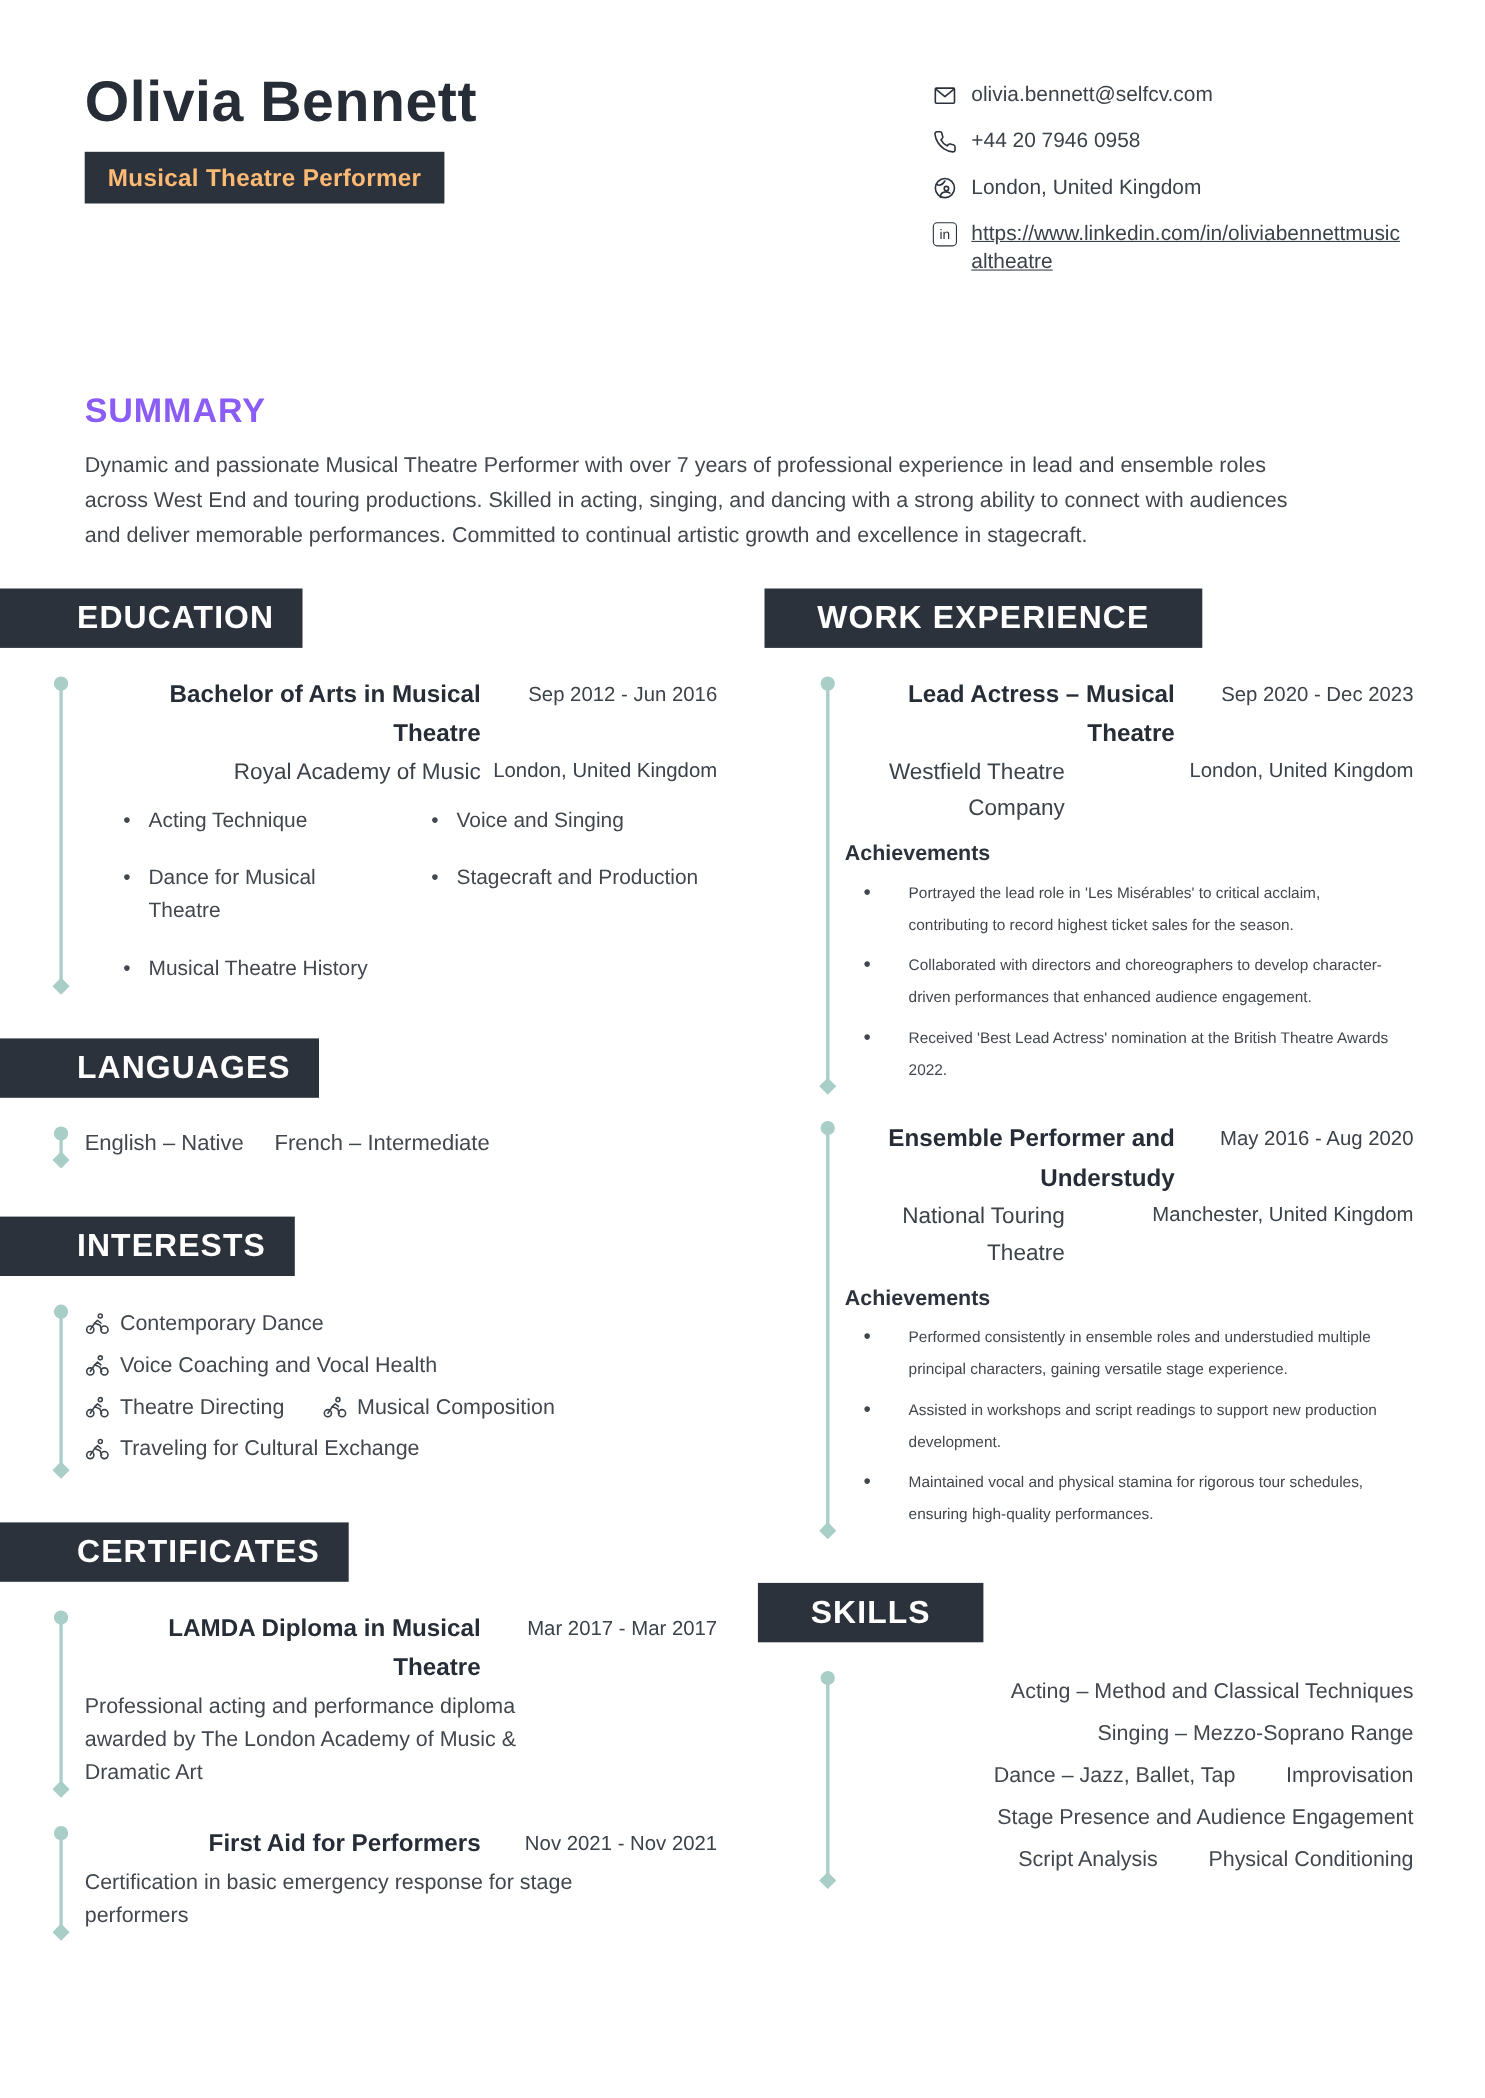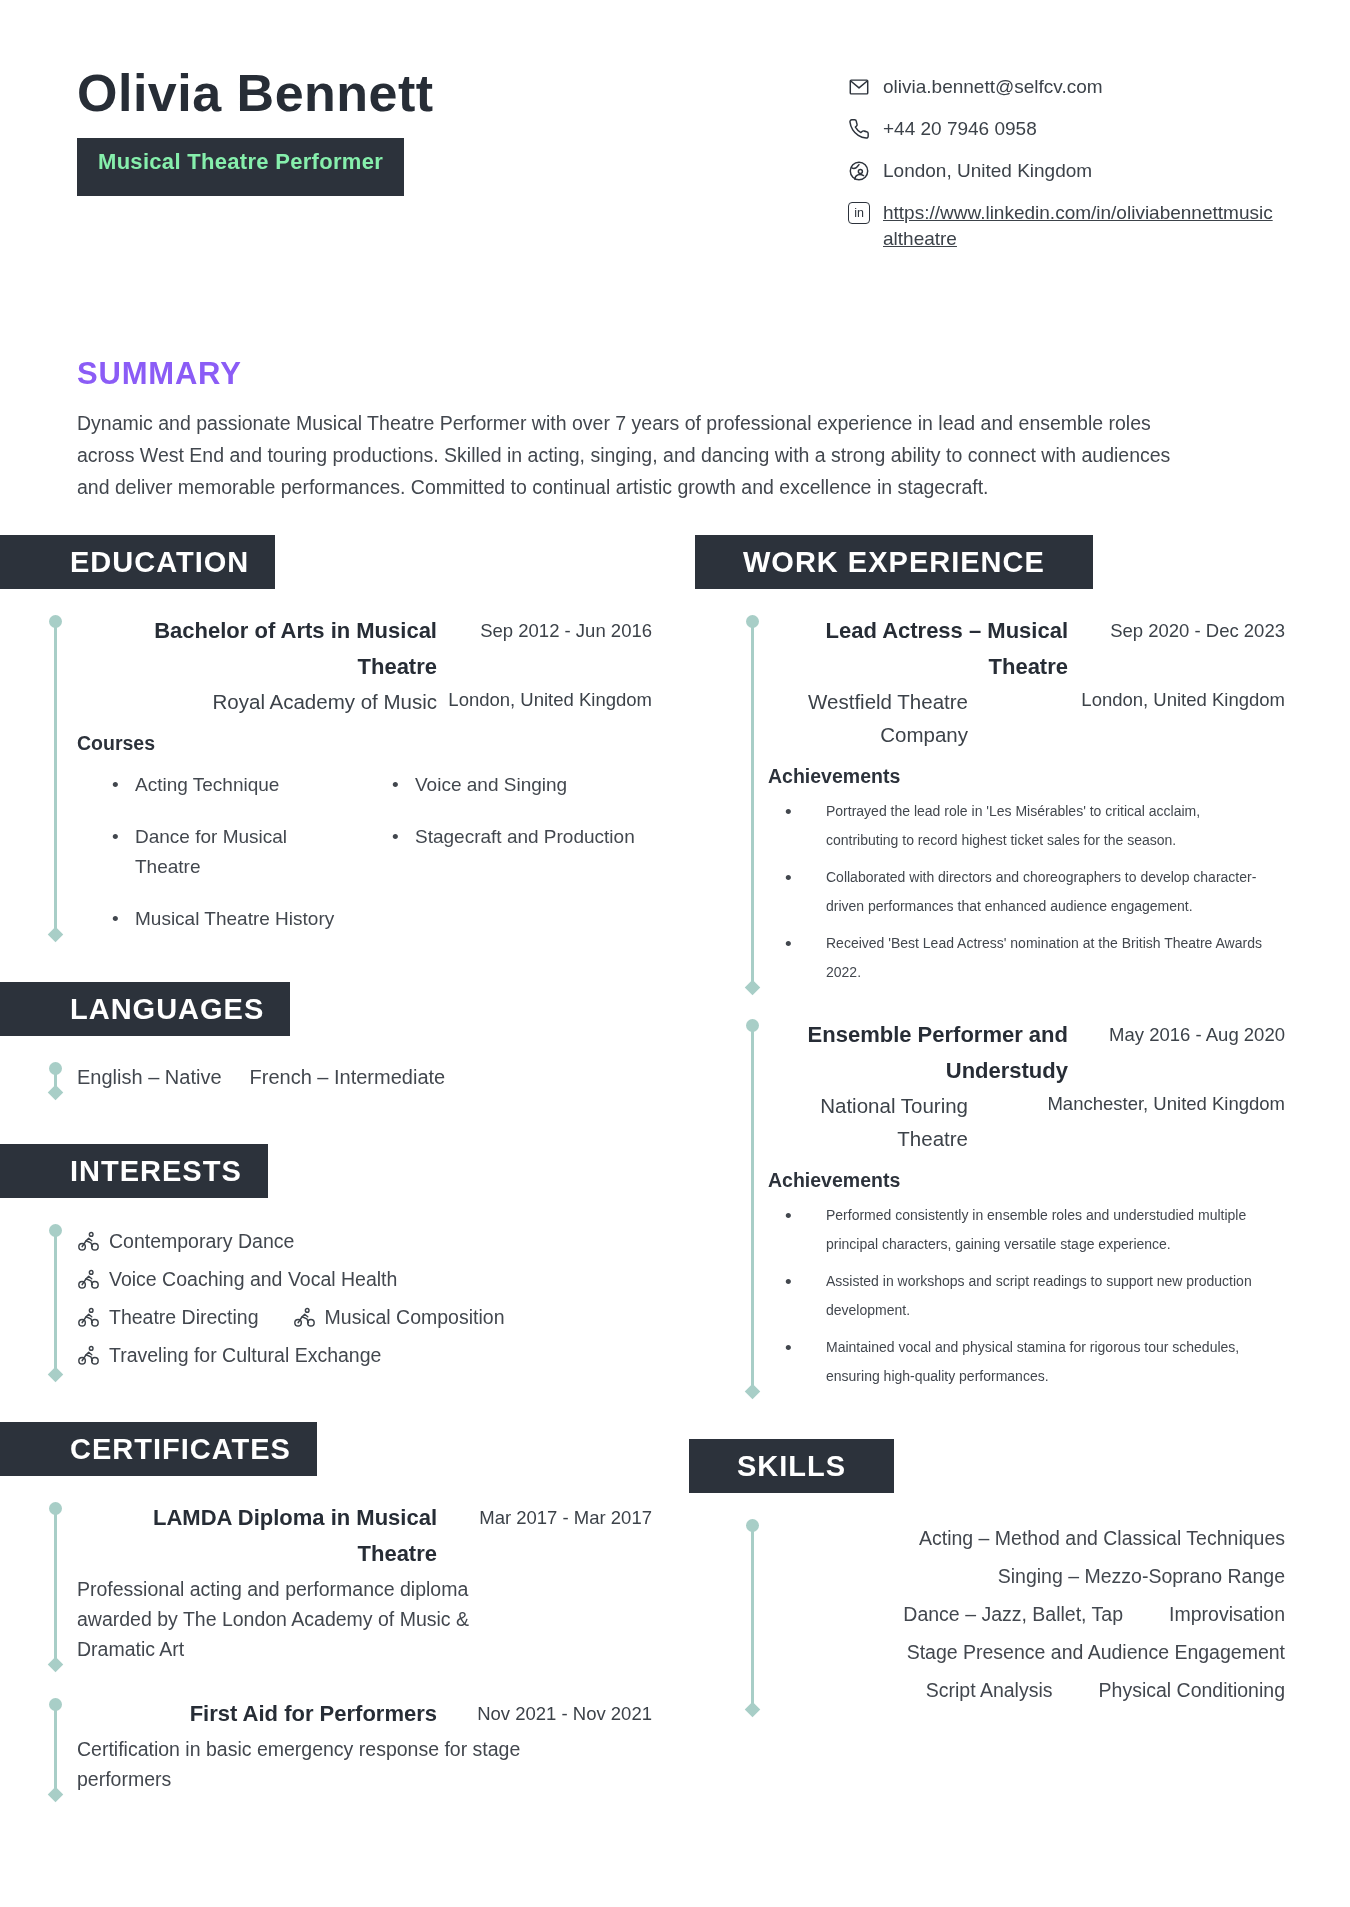--- a/index.html
+++ b/index.html
@@ -6,22 +6,22 @@
   html,body { background:#e8e8e8; }
   .page {
     width:1350px; height:1907px; margin:0 auto; background:#ffffff;
     font-family:"Liberation Sans","DejaVu Sans",sans-serif;
     color:#42474e; position:relative; overflow:hidden;
   }
   
   .header { display:flex; padding:64px 70px 0 77px; }
   .name { font-size:52px; font-weight:bold; color:#272d36; letter-spacing:0.5px; line-height:58px; }
   .title-badge {
-    display:inline-block; background:#2c323b; color:#86efac; font-size:22px; font-weight:bold;
-    padding:0 21px; height:58px; line-height:47px; margin-top:16px; letter-spacing:0.3px;
+    display:inline-block; background:#2c323b; color:#fdba74; font-size:22px; font-weight:bold;
+    padding:0 21px; height:47px; line-height:47px; margin-top:16px; letter-spacing:0.3px;
   }
   .contact { margin-left:auto; width:432px; padding-top:10px; display:flex; flex-direction:column; gap:16px; }
   .c-row { display:flex; gap:13px; align-items:flex-start; font-size:19px; line-height:26px; color:#3c4249; }
   .c-icon { flex:0 0 22px; height:22px; margin-top:2px; }
   .c-icon svg { width:22px; height:22px; stroke:#2c323b; fill:none; stroke-width:1.6; stroke-linecap:round; stroke-linejoin:round; }
   .li-badge {
     flex:0 0 22px; height:22px; margin-top:2px; border:1.8px solid #2c323b; border-radius:4px;
     display:flex; align-items:center; justify-content:center;
     font-size:12.5px; font-weight:normal; color:#2c323b;
   }
@@ -150,21 +150,20 @@
           <div class="t-block">
             <div class="rail"></div>
             <div class="entry-row">
               <div class="entry-title">Bachelor of Arts in Musical Theatre</div>
               <div class="entry-date">Sep 2012 - Jun 2016</div>
             </div>
             <div class="entry-row">
               <div class="entry-company">Royal Academy of Music</div>
               <div class="entry-loc">London, United Kingdom</div>
             </div>
-            <div class="sub-label">Courses</div>
             <ul class="courses">
               <li>Acting Technique</li>
               <li>Voice and Singing</li>
               <li>Dance for Musical Theatre</li>
               <li>Stagecraft and Production</li>
               <li>Musical Theatre History</li>
             </ul>
           </div>
         </div>
       </div>

